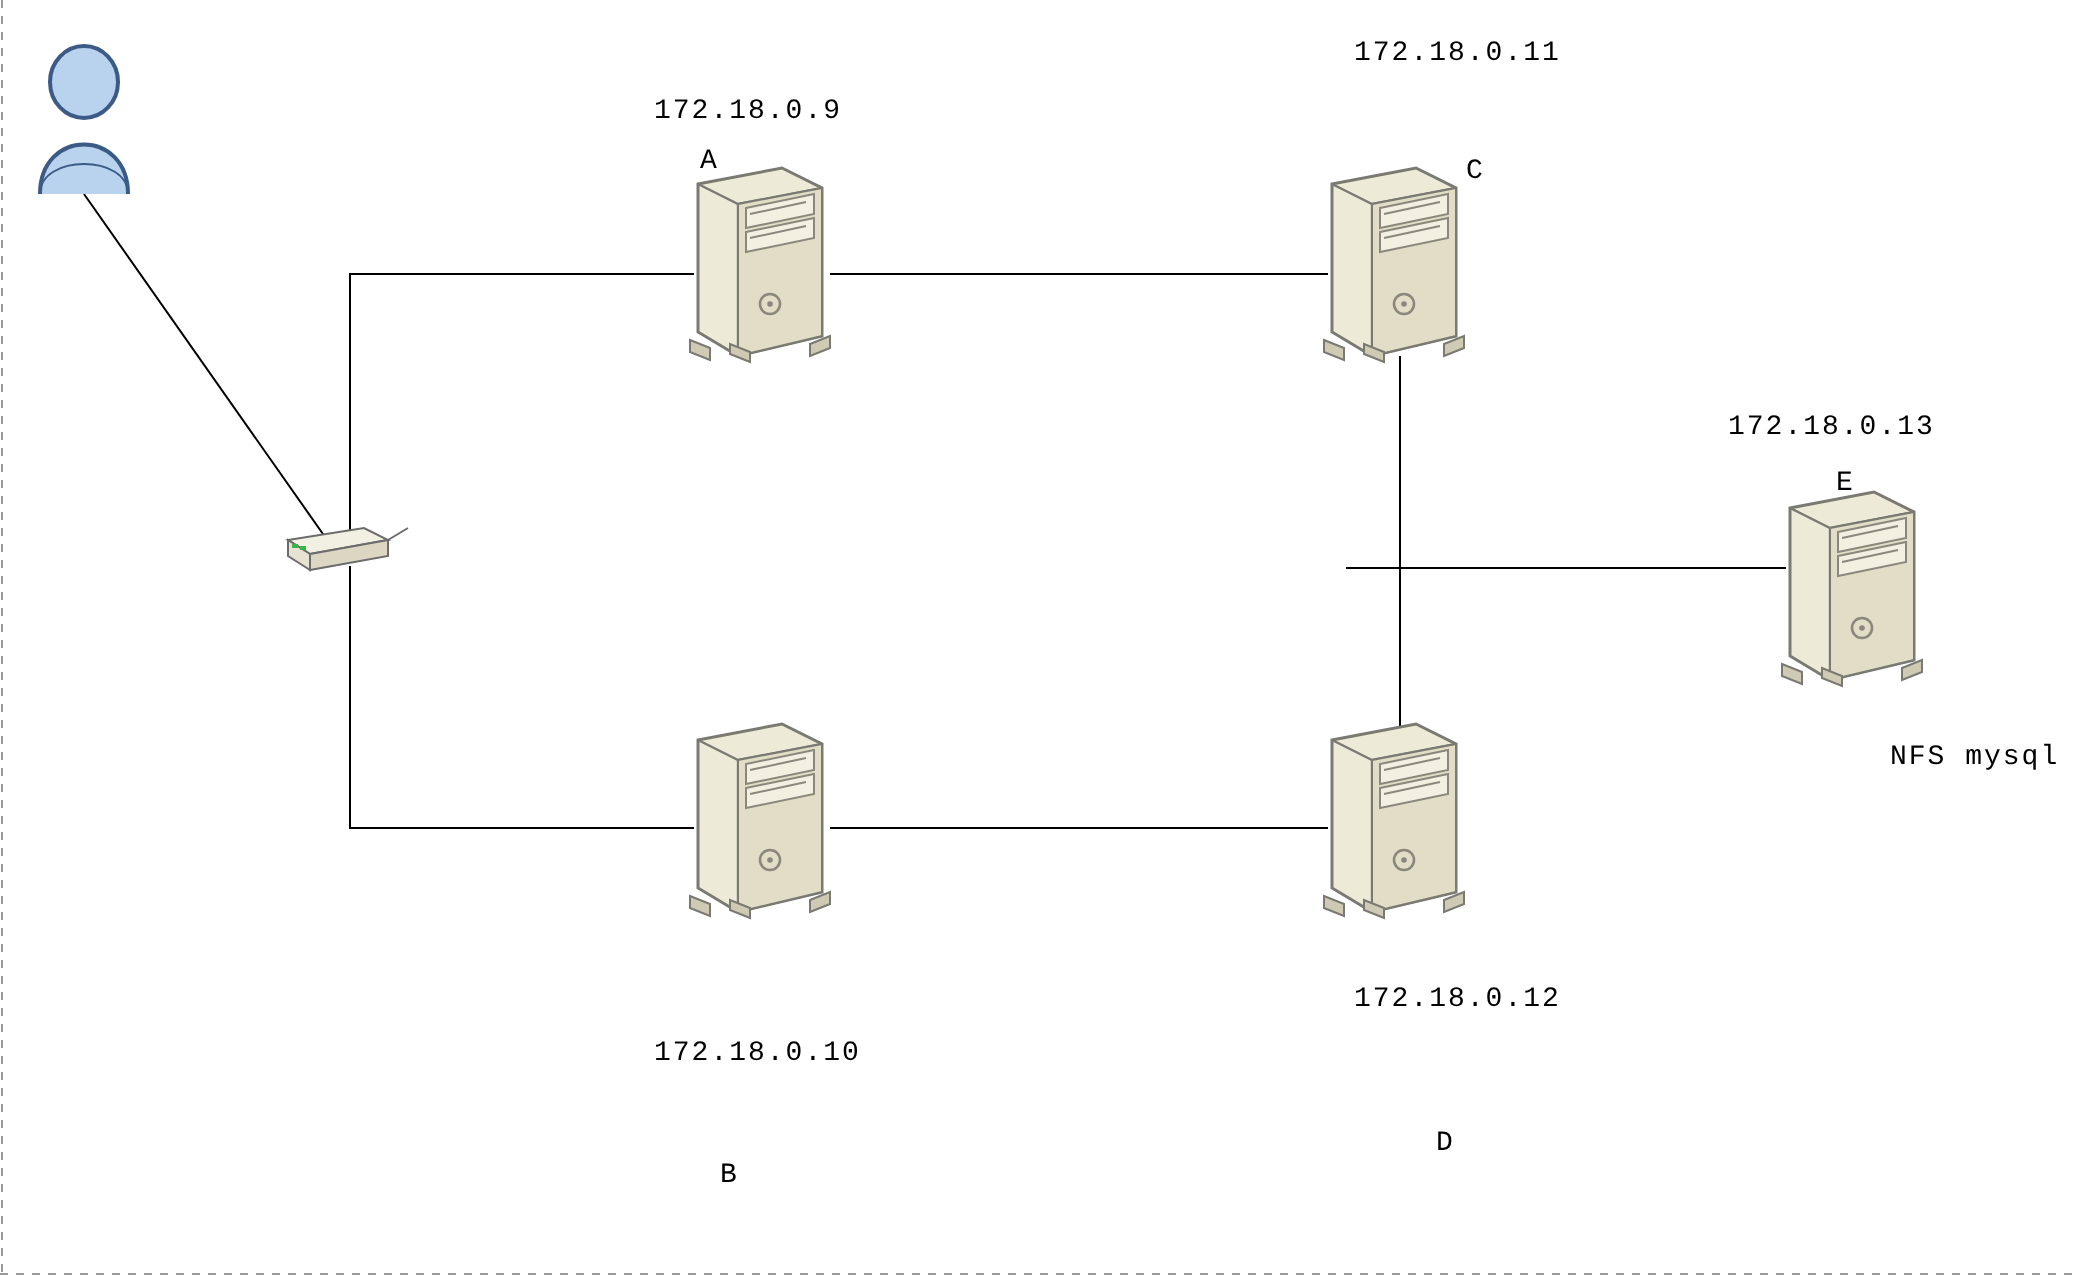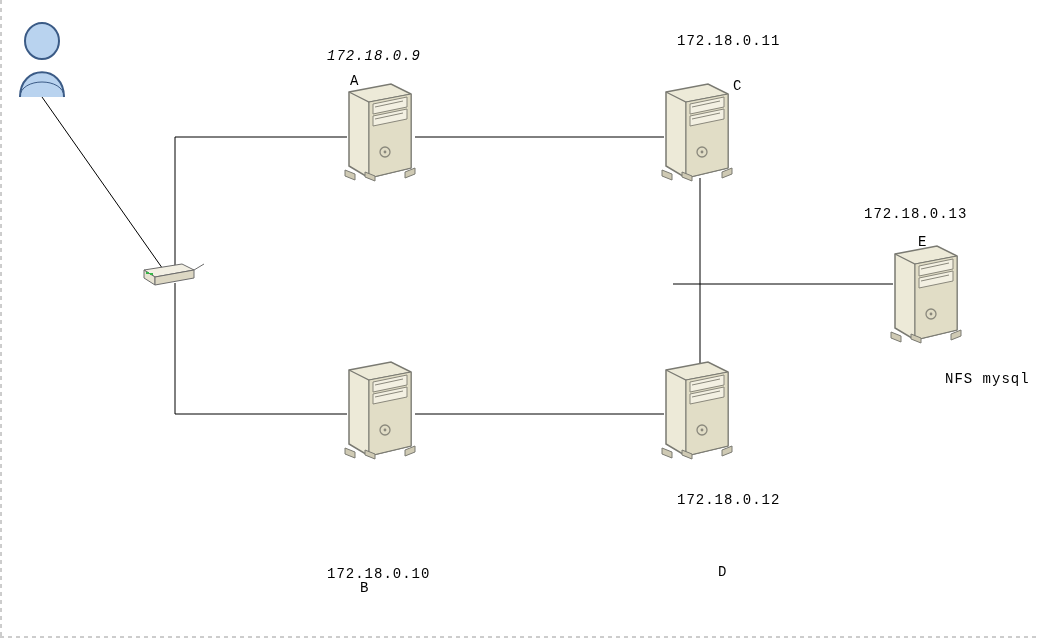--- a/index.html
+++ b/index.html
@@ -98,33 +98,33 @@
       <path d="M0 90 L10 94 L10 100 L0 96 Z" fill="#cfcab4" stroke="#7a7a72" stroke-width="1"></path>
       <path d="M20 100 L30 104 L30 99 L20 95 Z" fill="#cfcab4" stroke="#7a7a72" stroke-width="1" transform="translate(0,-3)"></path>
       <path d="M60 92 L70 88 L70 94 L60 98 Z" fill="#cfcab4" stroke="#7a7a72" stroke-width="1"></path>
     </g>
   </defs>
 </svg>
 
 <svg class="canvas" width="1037" height="638">
   <use href="#server-icon" x="345" y="80"></use>
 </svg>
-<div class="label" style="left:327px; top:48px;font-style:italic;">172.18.0.9</div>
+<div class="label" style="left:327px; top:48px;">172.18.0.9</div>
 <div class="label" style="left:350px; top:73px;">A</div>
 
 <svg class="canvas" width="1037" height="638">
   <use href="#server-icon" x="662" y="80"></use>
 </svg>
-<div class="label" style="left:677px; top:33px;">172.18.0.11</div>
+<div class="label" style="left:677px; top:19px;">172.18.0.11</div>
 <div class="label" style="left:733px; top:78px;">C</div>
 
 <svg class="canvas" width="1037" height="638">
   <use href="#server-icon" x="345" y="358"></use>
 </svg>
-<div class="label" style="left:327px; top:519px;margin-top:47px;">172.18.0.10</div>
+<div class="label" style="left:327px; top:519px;">172.18.0.10</div>
 <div class="label" style="left:360px; top:580px;">B</div>
 
 <svg class="canvas" width="1037" height="638">
   <use href="#server-icon" x="662" y="358"></use>
 </svg>
 <div class="label" style="left:677px; top:492px;">172.18.0.12</div>
 <div class="label" style="left:718px; top:564px;">D</div>
 
 <svg class="canvas" width="1037" height="638">
   <use href="#server-icon" x="891" y="242"></use>

